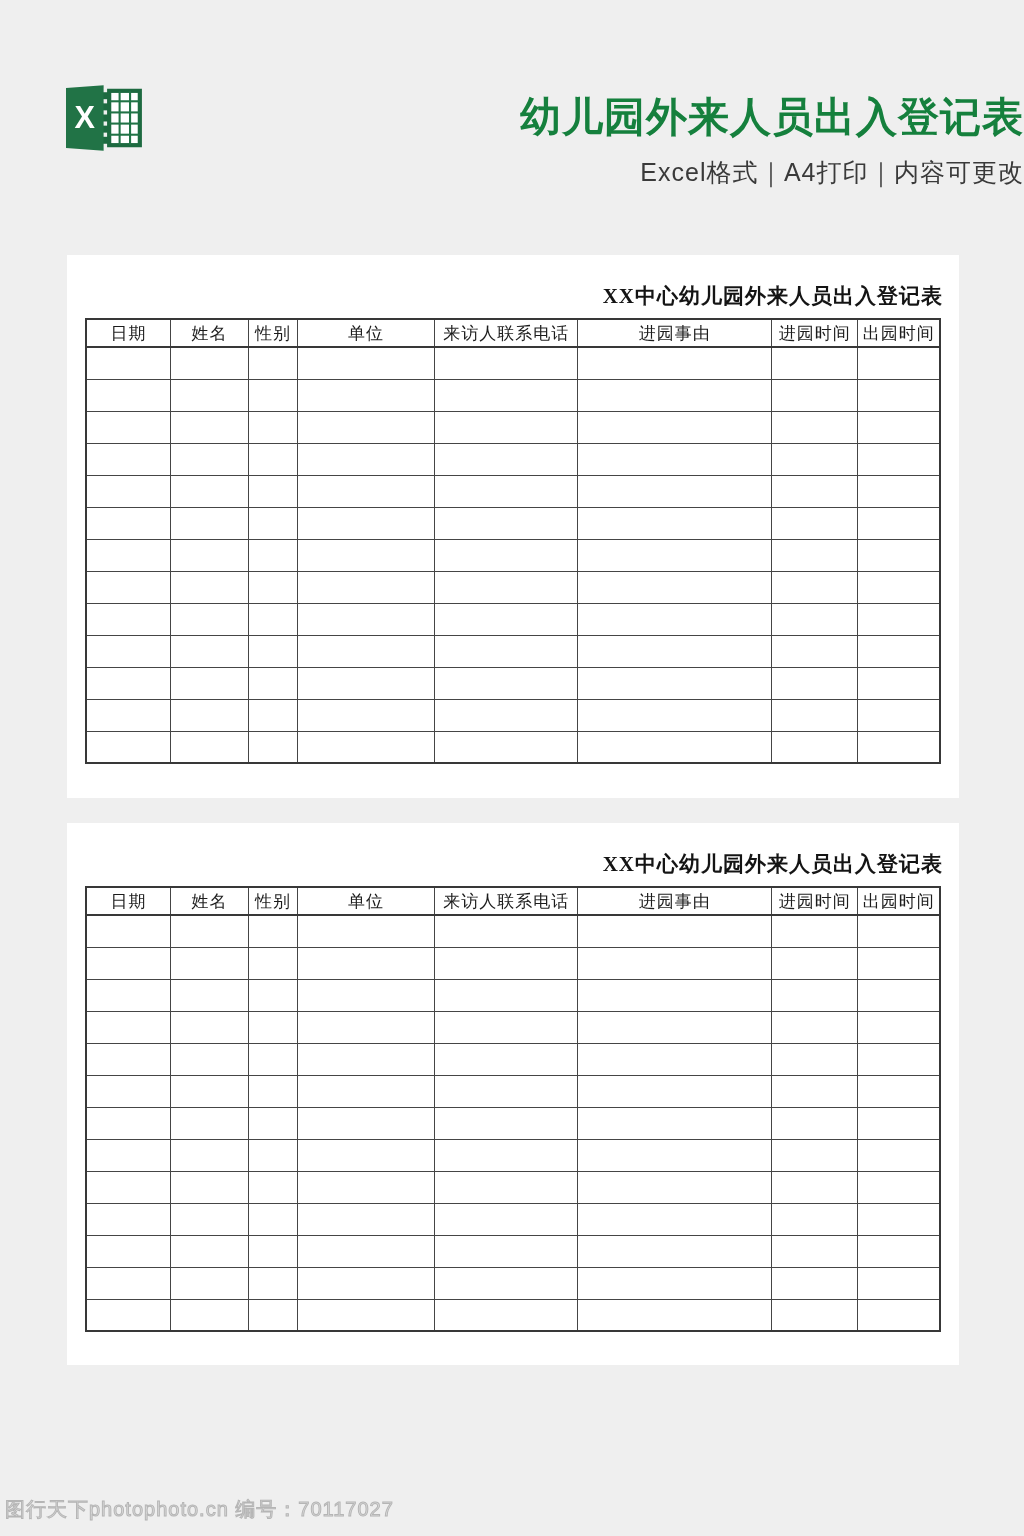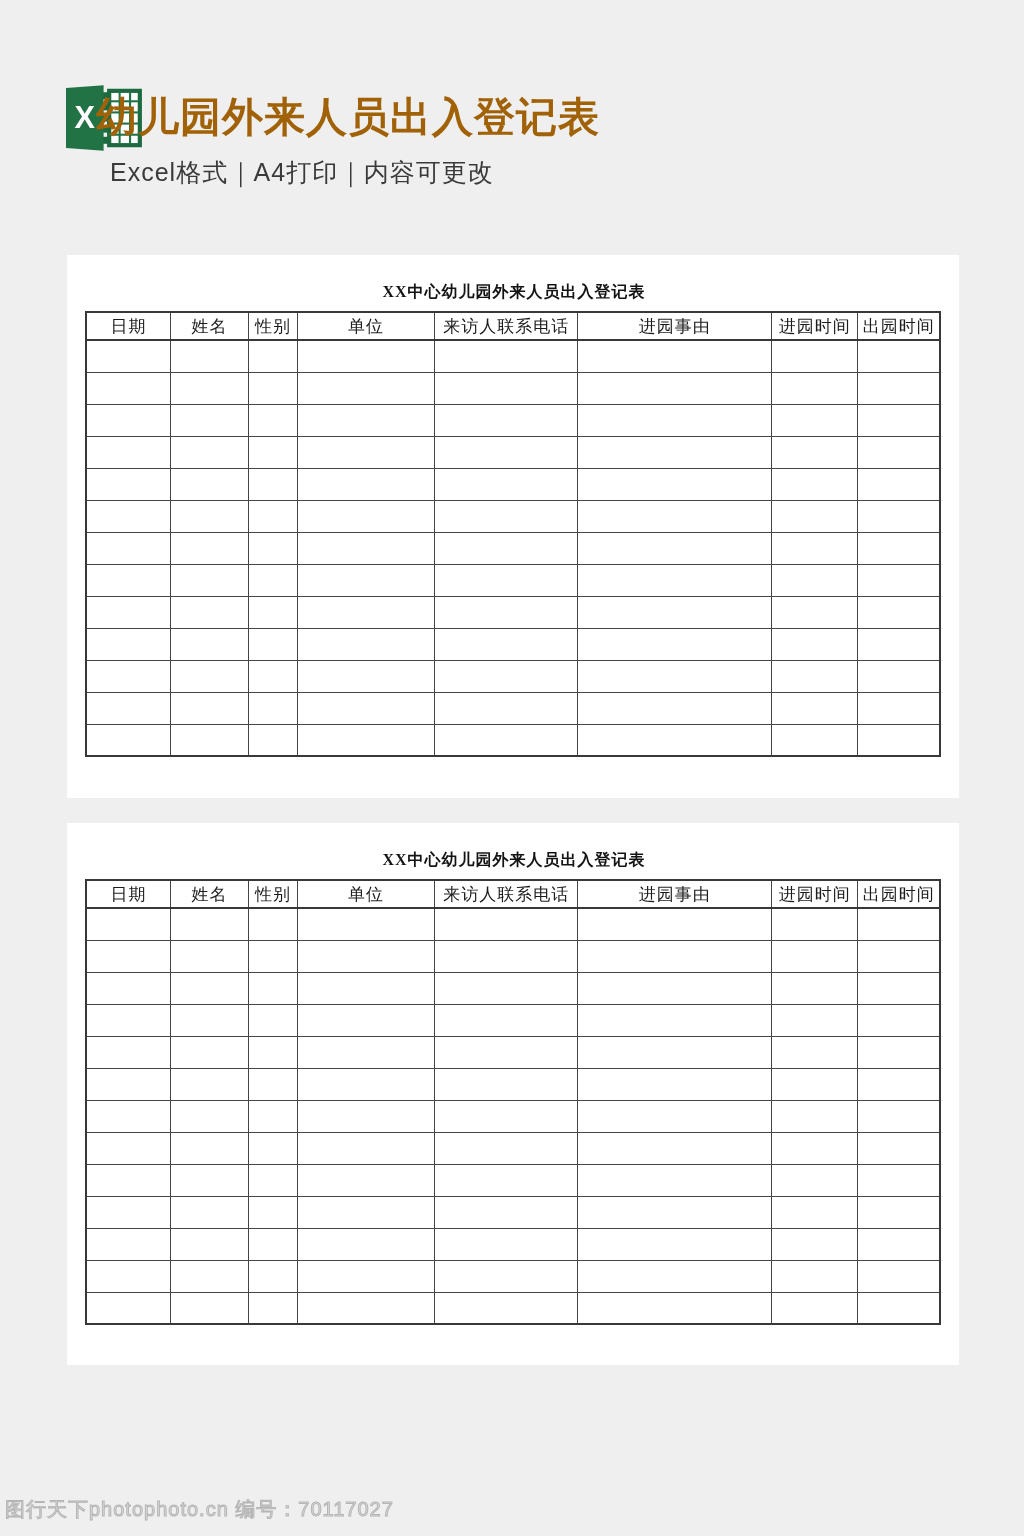--- a/index.html
+++ b/index.html
@@ -20,53 +20,53 @@
     top: 84px;
     width: 78px;
     height: 68px;
   }
   .page-title {
     position: absolute;
     top: 90px;
     left: 0;
     width: 100%;
     padding-left: 96px;
-    text-align: left;
+    text-align: right;
     font-size: 41px;
     font-weight: bold;
-    color: #a16207;
+    color: #15803d;
     letter-spacing: 1px;
   }
   .page-subtitle {
     position: absolute;
     top: 156px;
     left: 0;
     width: 100%;
     padding-left: 110px;
-    text-align: left;
+    text-align: right;
     font-size: 25px;
     color: #3a3a3a;
     letter-spacing: 1px;
   }
 
   
   .panel {
     position: absolute;
     left: 67px;
     width: 892px;
     background: #ffffff;
   }
   .panel-1 { top: 255px; height: 543px; }
   .panel-2 { top: 823px; height: 542px; }
 
   .table-title {
     margin: 27px 16px 0 18px;
-    text-align: center;
+    text-align: right;
     font-family: "Liberation Serif", "DejaVu Serif", serif;
-    font-size: 16px;
+    font-size: 21px;
     font-weight: bold;
     color: #141414;
     letter-spacing: 1px;
   }
 
   table.reg-table {
     margin: 8px 0 0 18px;
     width: 856px;
     border-collapse: collapse;
     table-layout: fixed;

